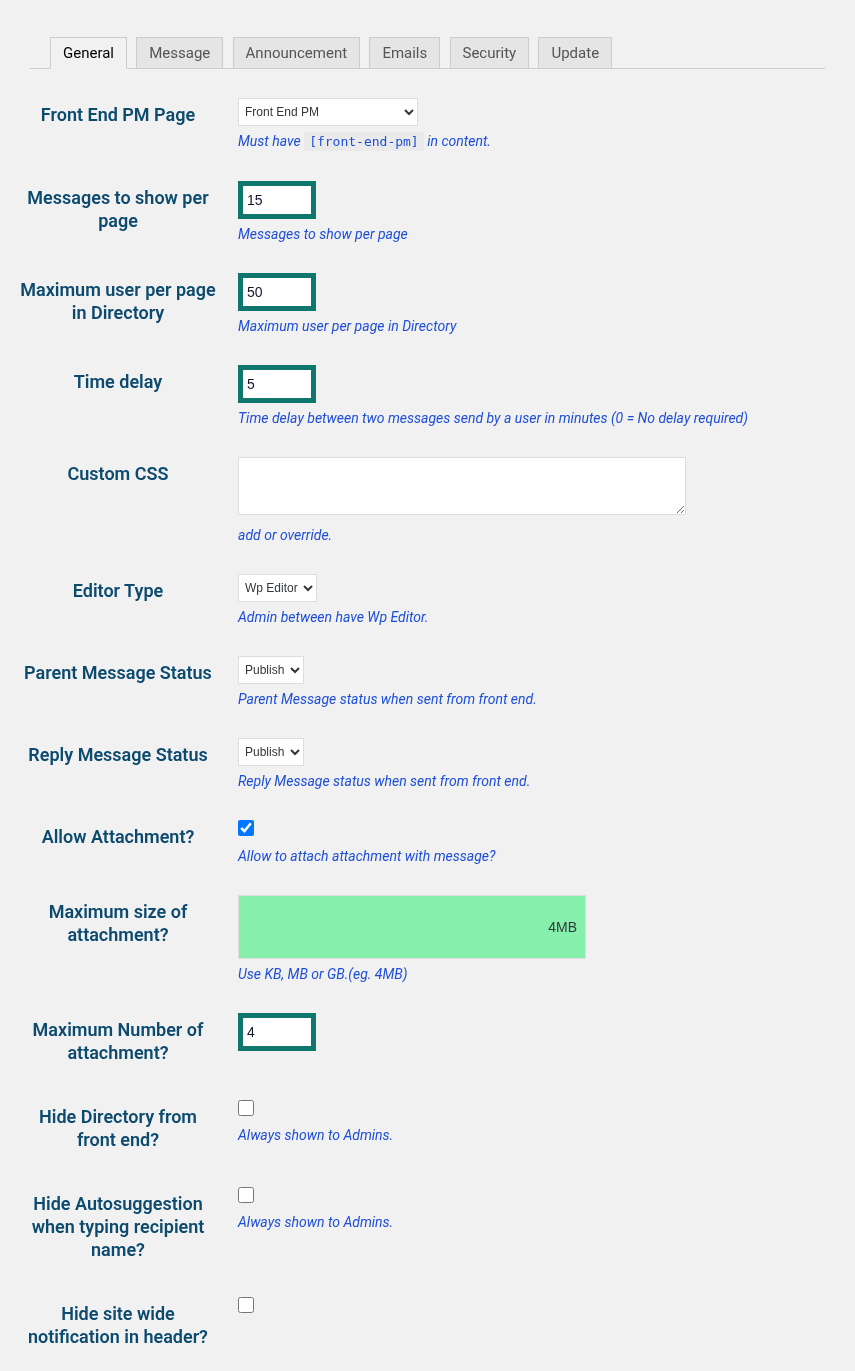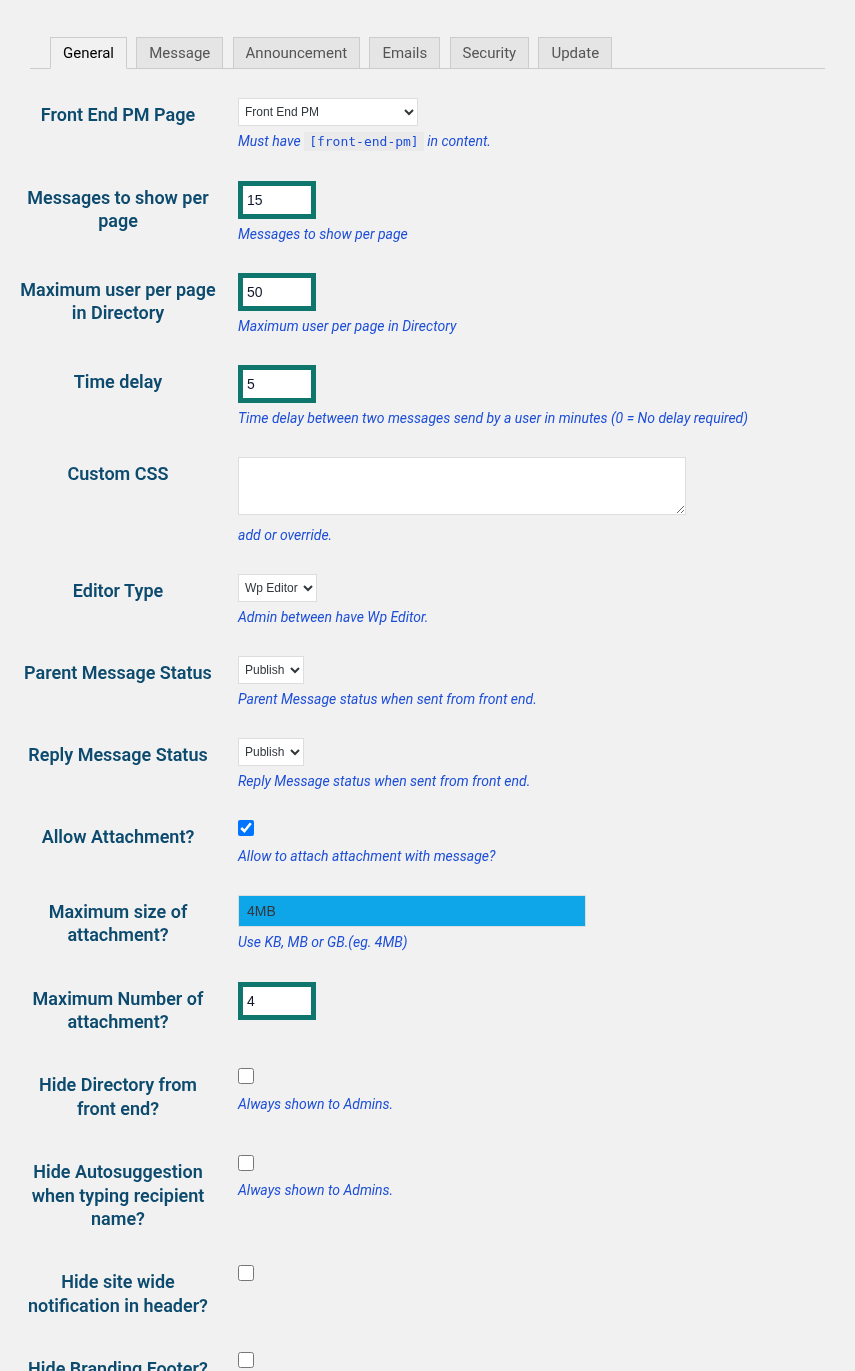--- a/index.html
+++ b/index.html
@@ -89,25 +89,26 @@
     height: 24px;
     border: 5px solid #0f766e;
     padding: 2px 4px;
     font-size: 14px;
     background: #fff;
     color: #0f172a;
   }
   input[type="text"] {
     height: 24px;
     border: 1px solid #ddd;
-    padding: 3px 8px;
-    font-size: 14px;
-    background: #0ea5e9;
+    padding: 19px 8px;
+    font-size: 14px;
+    background: #86efac;
     color: #32373c;
     width: 330px;
+    text-align: right;
   }
   textarea {
     border: 1px solid #ddd;
     padding: 3px 8px;
     font-size: 14px;
     background: #fff;
     color: #32373c;
     width: 430px;
     height: 50px;
     resize: both;

